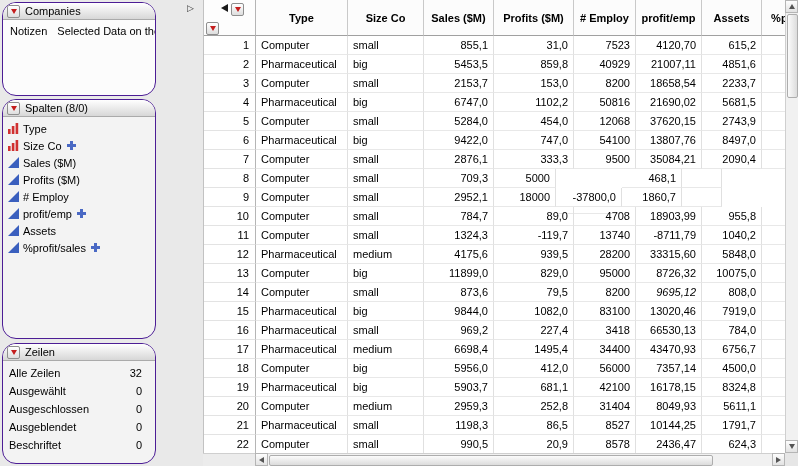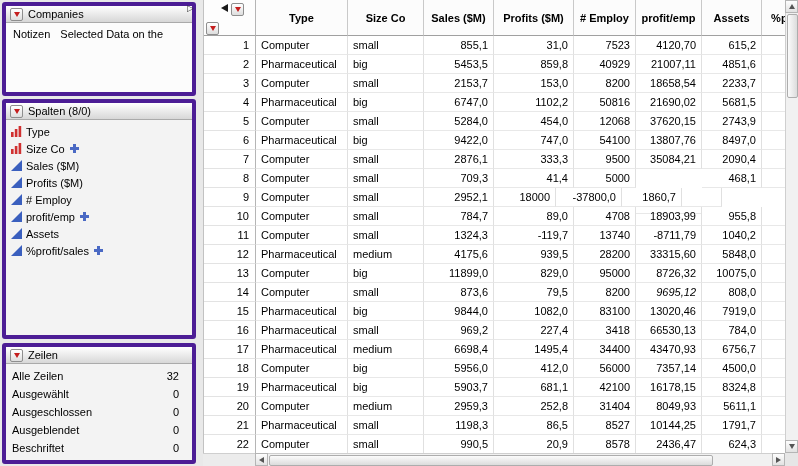--- a/index.html
+++ b/index.html
@@ -1,21 +1,21 @@
 <!DOCTYPE html>
 <html><head>
 <meta charset="utf-8">
 <style>
   *{box-sizing:border-box;margin:0;padding:0}
   html,body{width:798px;height:466px;overflow:hidden}
   #app{position:relative;width:798px;height:466px;background:#e9e9e9;
        font-family:"Liberation Sans","DejaVu Sans",sans-serif;font-size:11px;color:#000;overflow:hidden}
 
   
-  .panel{position:absolute;left:2px;width:194px;border:4px solid #4c1d95;border-radius:3px;
+  .panel{position:absolute;left:2px;width:154px;border:1px solid #4c1d95;border-radius:14px;
          background:#f3f3f3;overflow:hidden}
   .panel-companies{top:2px;height:94px;background:#fcfcfc}
   .panel-spalten{top:99px;height:240px}
   .panel-zeilen{top:343px;height:121px}
   .ptitle{height:17px;display:flex;align-items:center;gap:5px;padding:0 4px;
           background:linear-gradient(#ffffff,#d7d7d7);border-bottom:1px solid #aaa}
   .ptitle .tlabel{font-size:11px}
   .rtbtn{width:13px;height:13px;border:1px solid #8e8e8e;border-radius:2px;
          background:linear-gradient(#ffffff,#dedede);display:inline-flex;align-items:center;
          justify-content:center;flex:0 0 auto;cursor:pointer}
@@ -309,21 +309,20 @@
           <div class="tcell ar" style="width: 62px;">9500</div>
           <div class="tcell ar" style="width: 66px;">35084,21</div>
           <div class="tcell ar" style="width: 60px;">2090,4</div>
           <div class="tcell al" style="width: 40px;"></div>
         </div>
         <div class="trow">
           <div class="rnum">8</div>
           <div class="tcell al" style="width: 92px;">Computer</div>
           <div class="tcell al" style="width: 76px;">small</div>
           <div class="tcell ar" style="width: 70px;">709,3</div>
-          <div class="tcell ar" style="width: 80px;">41,4</div>
           <div class="tcell ar" style="width: 62px;">5000</div>
           <div class="tcell ar" style="width: 66px; margin-top: 44px;">8280,00</div>
           <div class="tcell ar" style="width: 60px;">468,1</div>
           <div class="tcell al" style="width: 40px;"></div>
         </div>
         <div class="trow">
           <div class="rnum">9</div>
           <div class="tcell al" style="width: 92px;">Computer</div>
           <div class="tcell al" style="width: 76px;">small</div>
           <div class="tcell ar" style="width: 70px;">2952,1</div>

